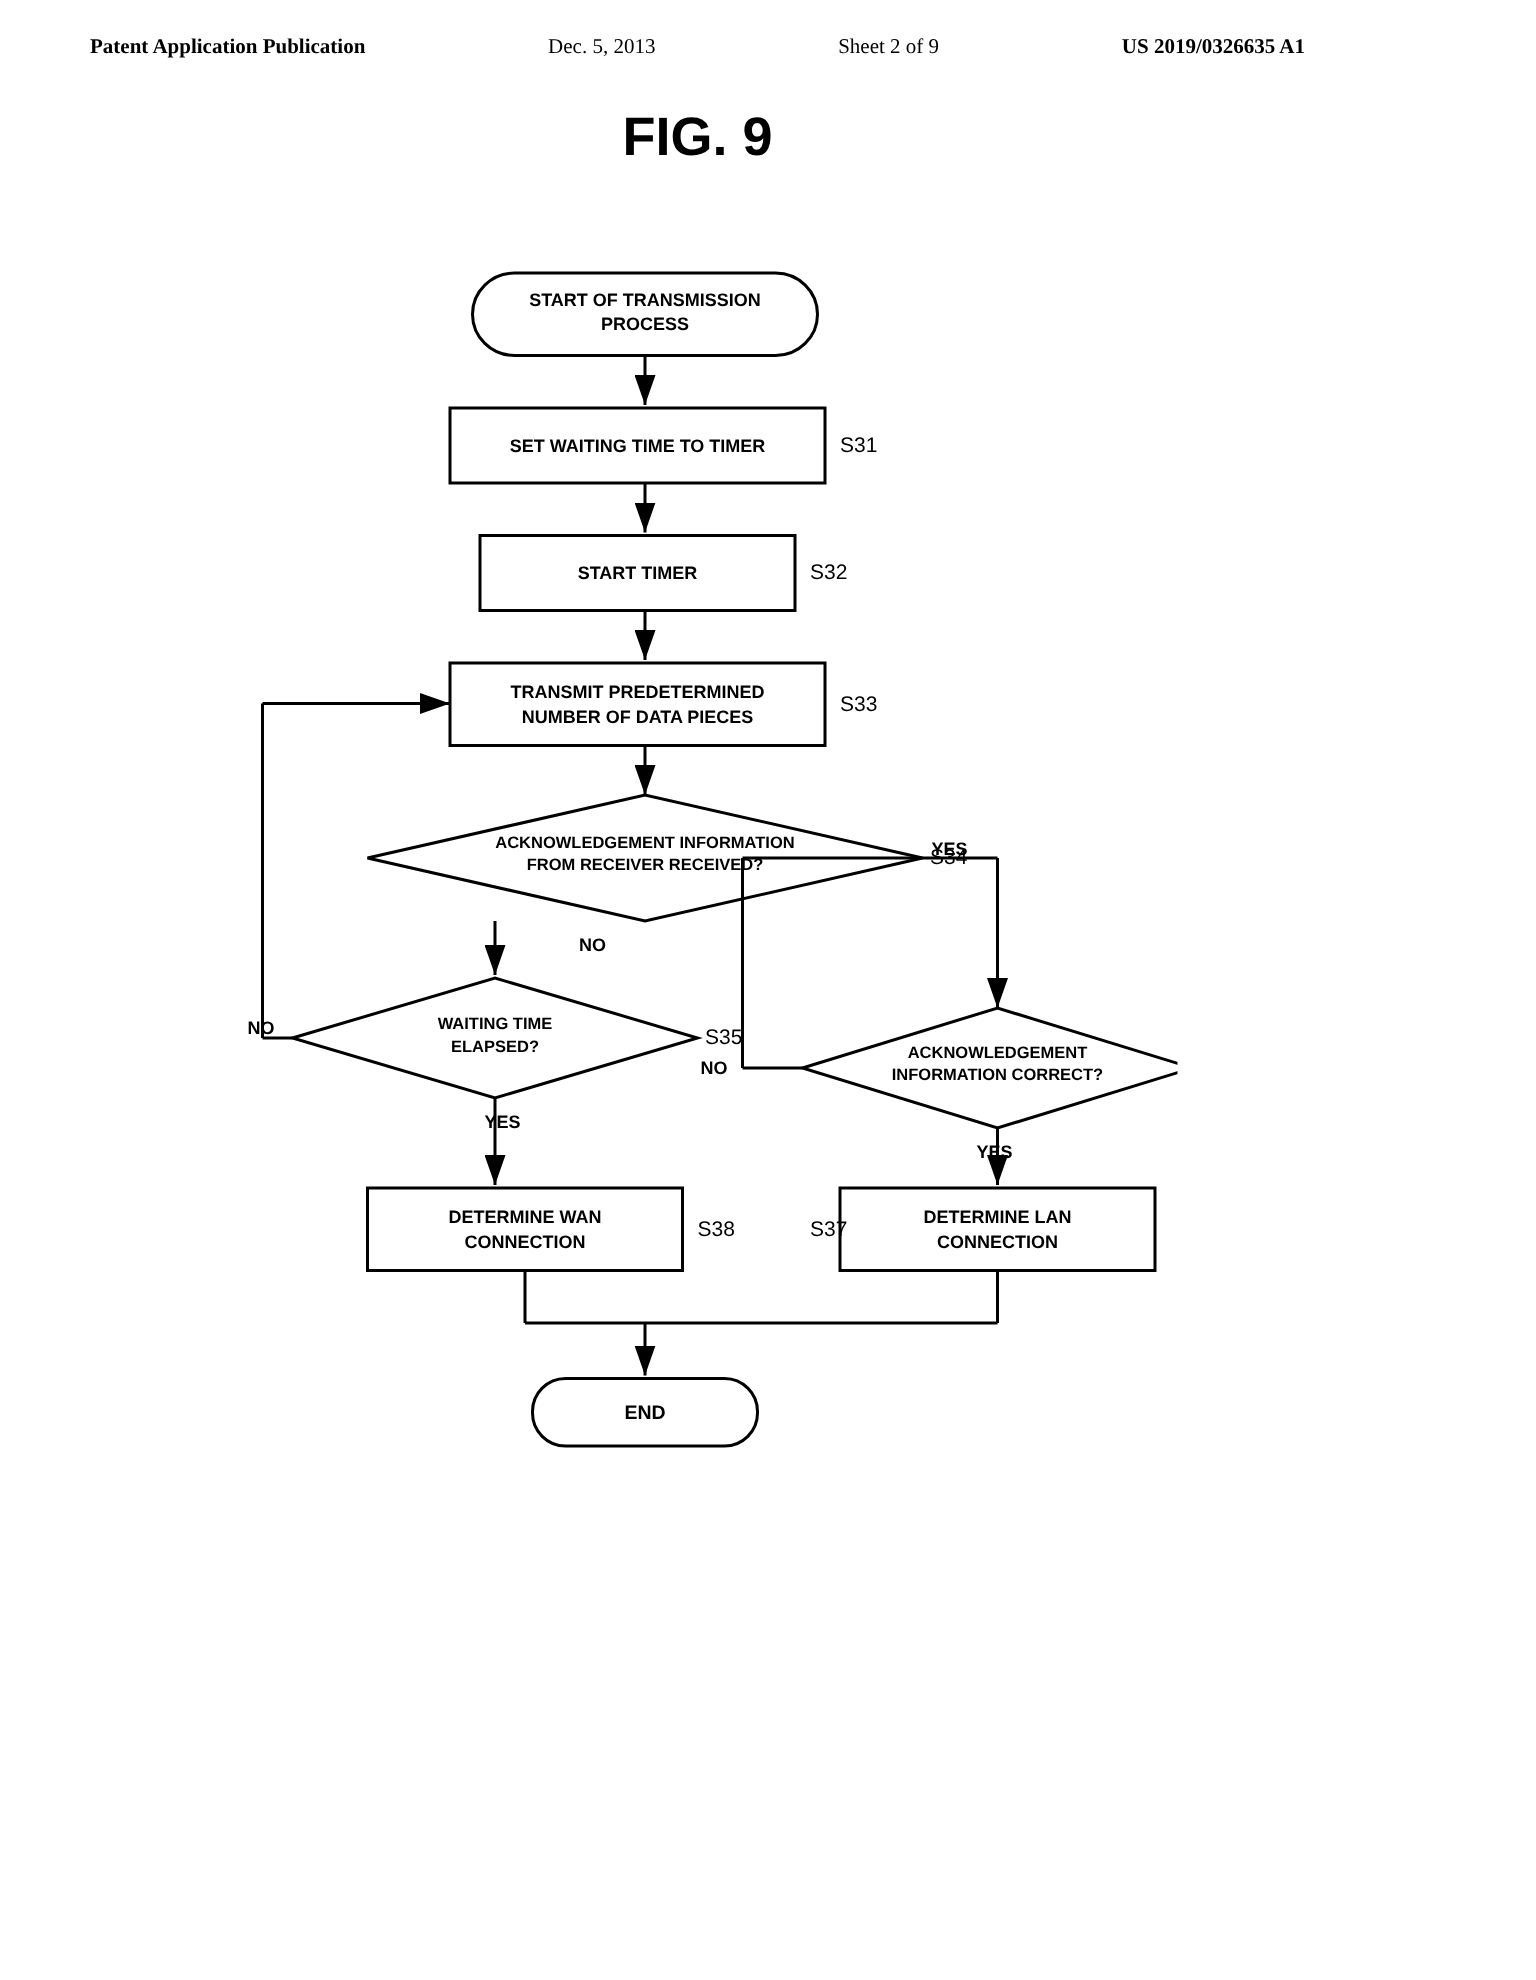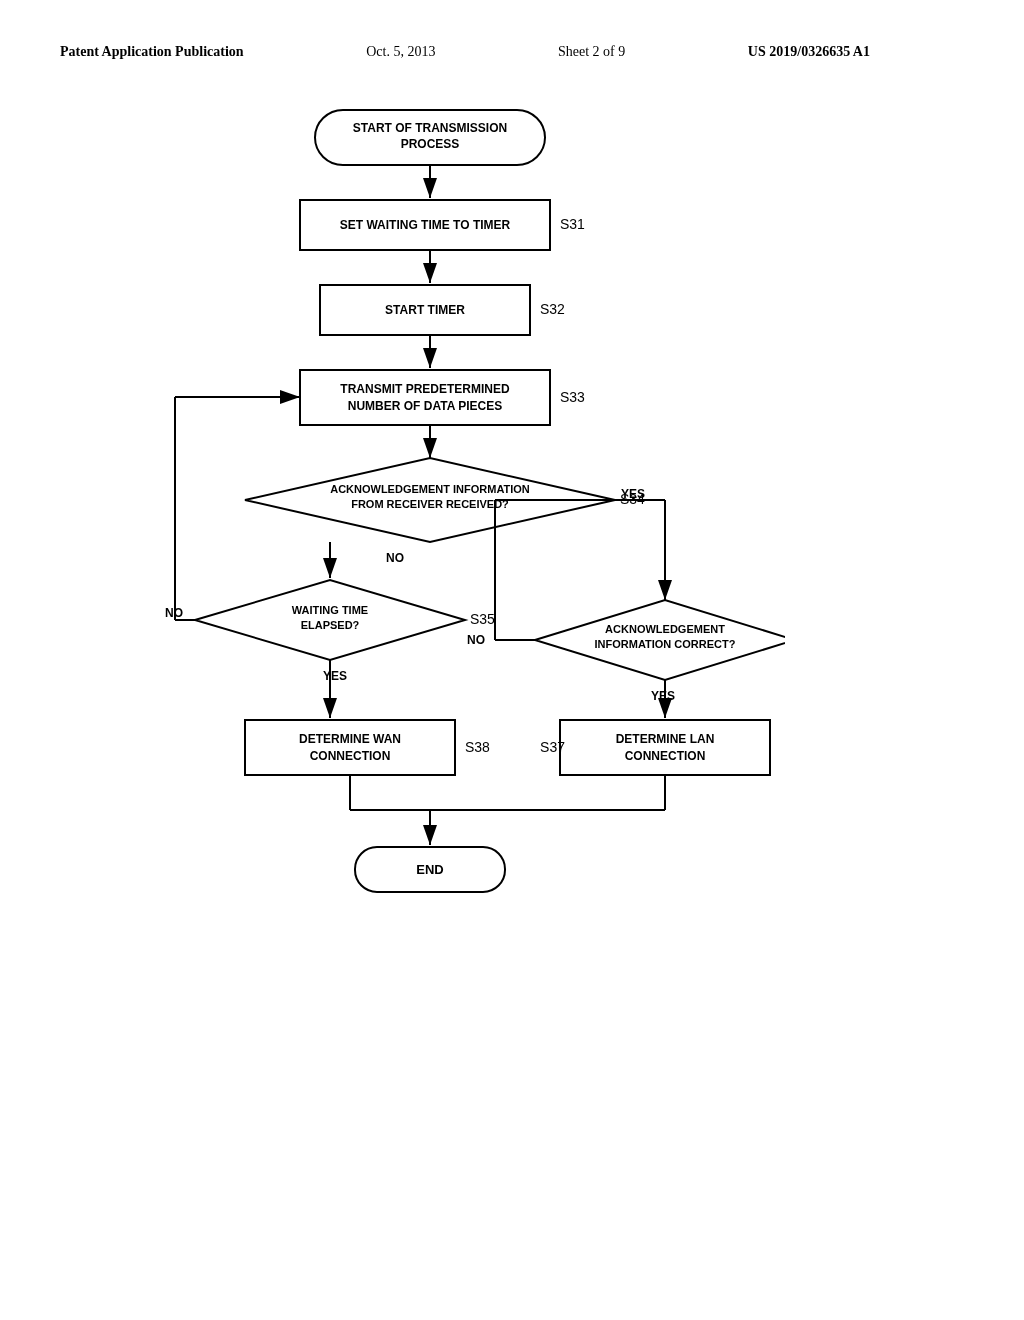--- a/index.html
+++ b/index.html
@@ -7,21 +7,21 @@
       background: #fff;
       font-family: 'Times New Roman', Times, serif;
       width: 1024px;
       min-height: 1320px;
       position: relative;
       overflow-x: hidden;
     }
     .page {
       width: 930px;
       min-height: 1320px;
-      padding: 44px 60px;
+      padding: 24px 60px;
       position: relative;
     }
     .header {
       display: flex;
       justify-content: space-between;
       align-items: center;
       margin-bottom: 30px;
       font-size: 14px;
     }
     .header-left { font-weight: bold; }
@@ -41,25 +41,26 @@
       margin: 0 auto;
       text-align: right;
     }
   </style>
 </head>
 <body>
 
 <div class="page">
   <div class="header">
     <div class="header-left">Patent Application Publication</div>
-    <div class="header-center">Oct. 5, 2013</div>
+    <div class="header-center">Dec. 5, 2013</div>
     <div class="header-sheet">Sheet 2 of 9</div>
     <div class="header-right">US 2019/0326635 A1</div>
   </div>
 
+  <div class="fig-title">FIG.  9</div>
 
   <div class="fc-wrapper">
     <svg width="640" height="900" viewBox="0 0 640 900" xmlns="http://www.w3.org/2000/svg">
       <defs>
         <marker id="arrowhead" markerWidth="10" markerHeight="7" refX="10" refY="3.5" orient="auto">
           <polygon points="0 0, 10 3.5, 0 7" fill="#000"></polygon>
         </marker>
       </defs>
 
       <rect x="170" y="20" width="230" height="55" rx="28" ry="28" fill="#fff" stroke="#000" stroke-width="2"></rect>

